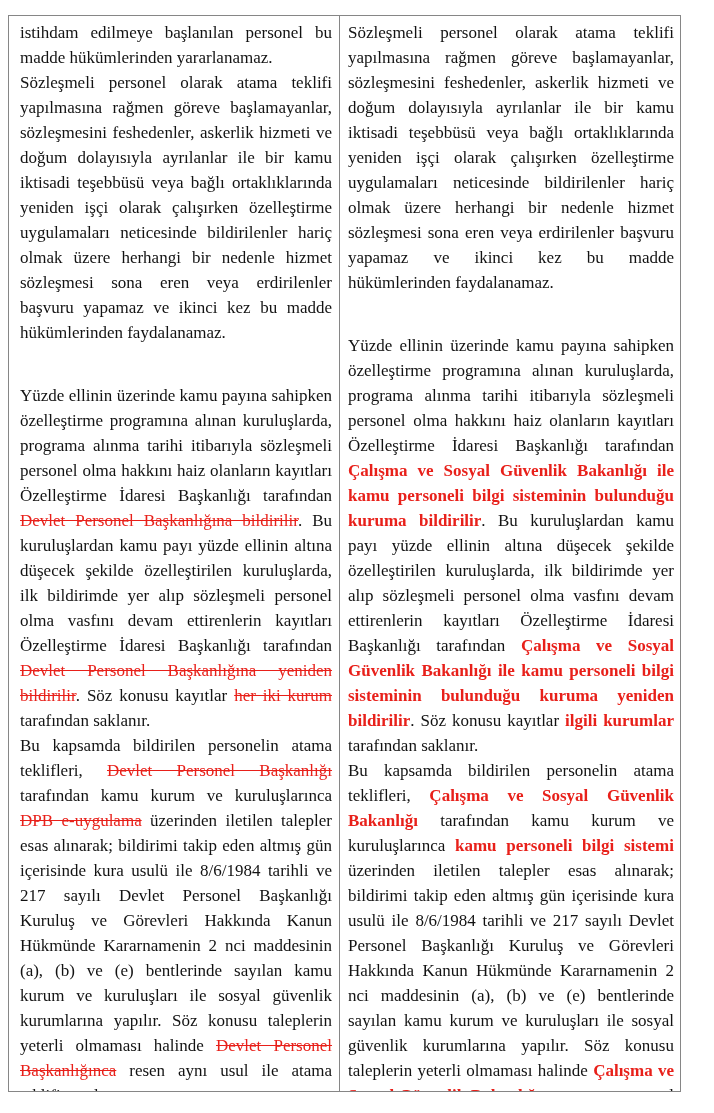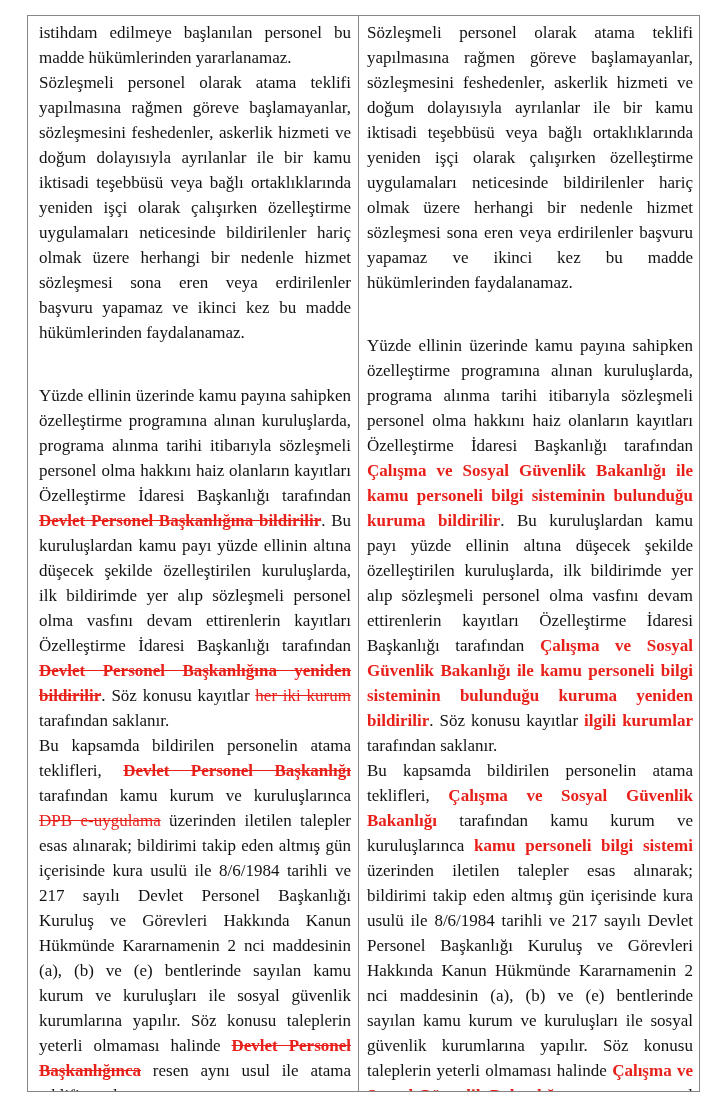--- a/index.html
+++ b/index.html
@@ -9,21 +9,21 @@
   }
   body {
     width: 714px;
     height: 1113px;
     position: relative;
     font-family: "Liberation Serif", serif;
     overflow: hidden;
   }
   .doc-table {
     position: absolute;
-    left: 27px;
+    left: 8px;
     top: 15px;
     width: 673px;
     height: 1077px;
     box-sizing: border-box;
     border: 1px solid #868686;
     display: flex;
     background: #ffffff;
     overflow: hidden;
     justify-content: space-between;
   }
@@ -44,21 +44,21 @@
     flex: 1;
     padding: 4px 6px 6px 8px;
   }
   .para {
     margin: 0;
   }
   .para.spacer {
     height: 38px;
   }
   .run-del-b {
-    font-weight: bold;
+    font-weight: normal;
     text-decoration: line-through;
   }
   .run-del {
     text-decoration: line-through;
   }
   .run-ins {
     font-weight: bold;
   }
 </style>
 </head>

